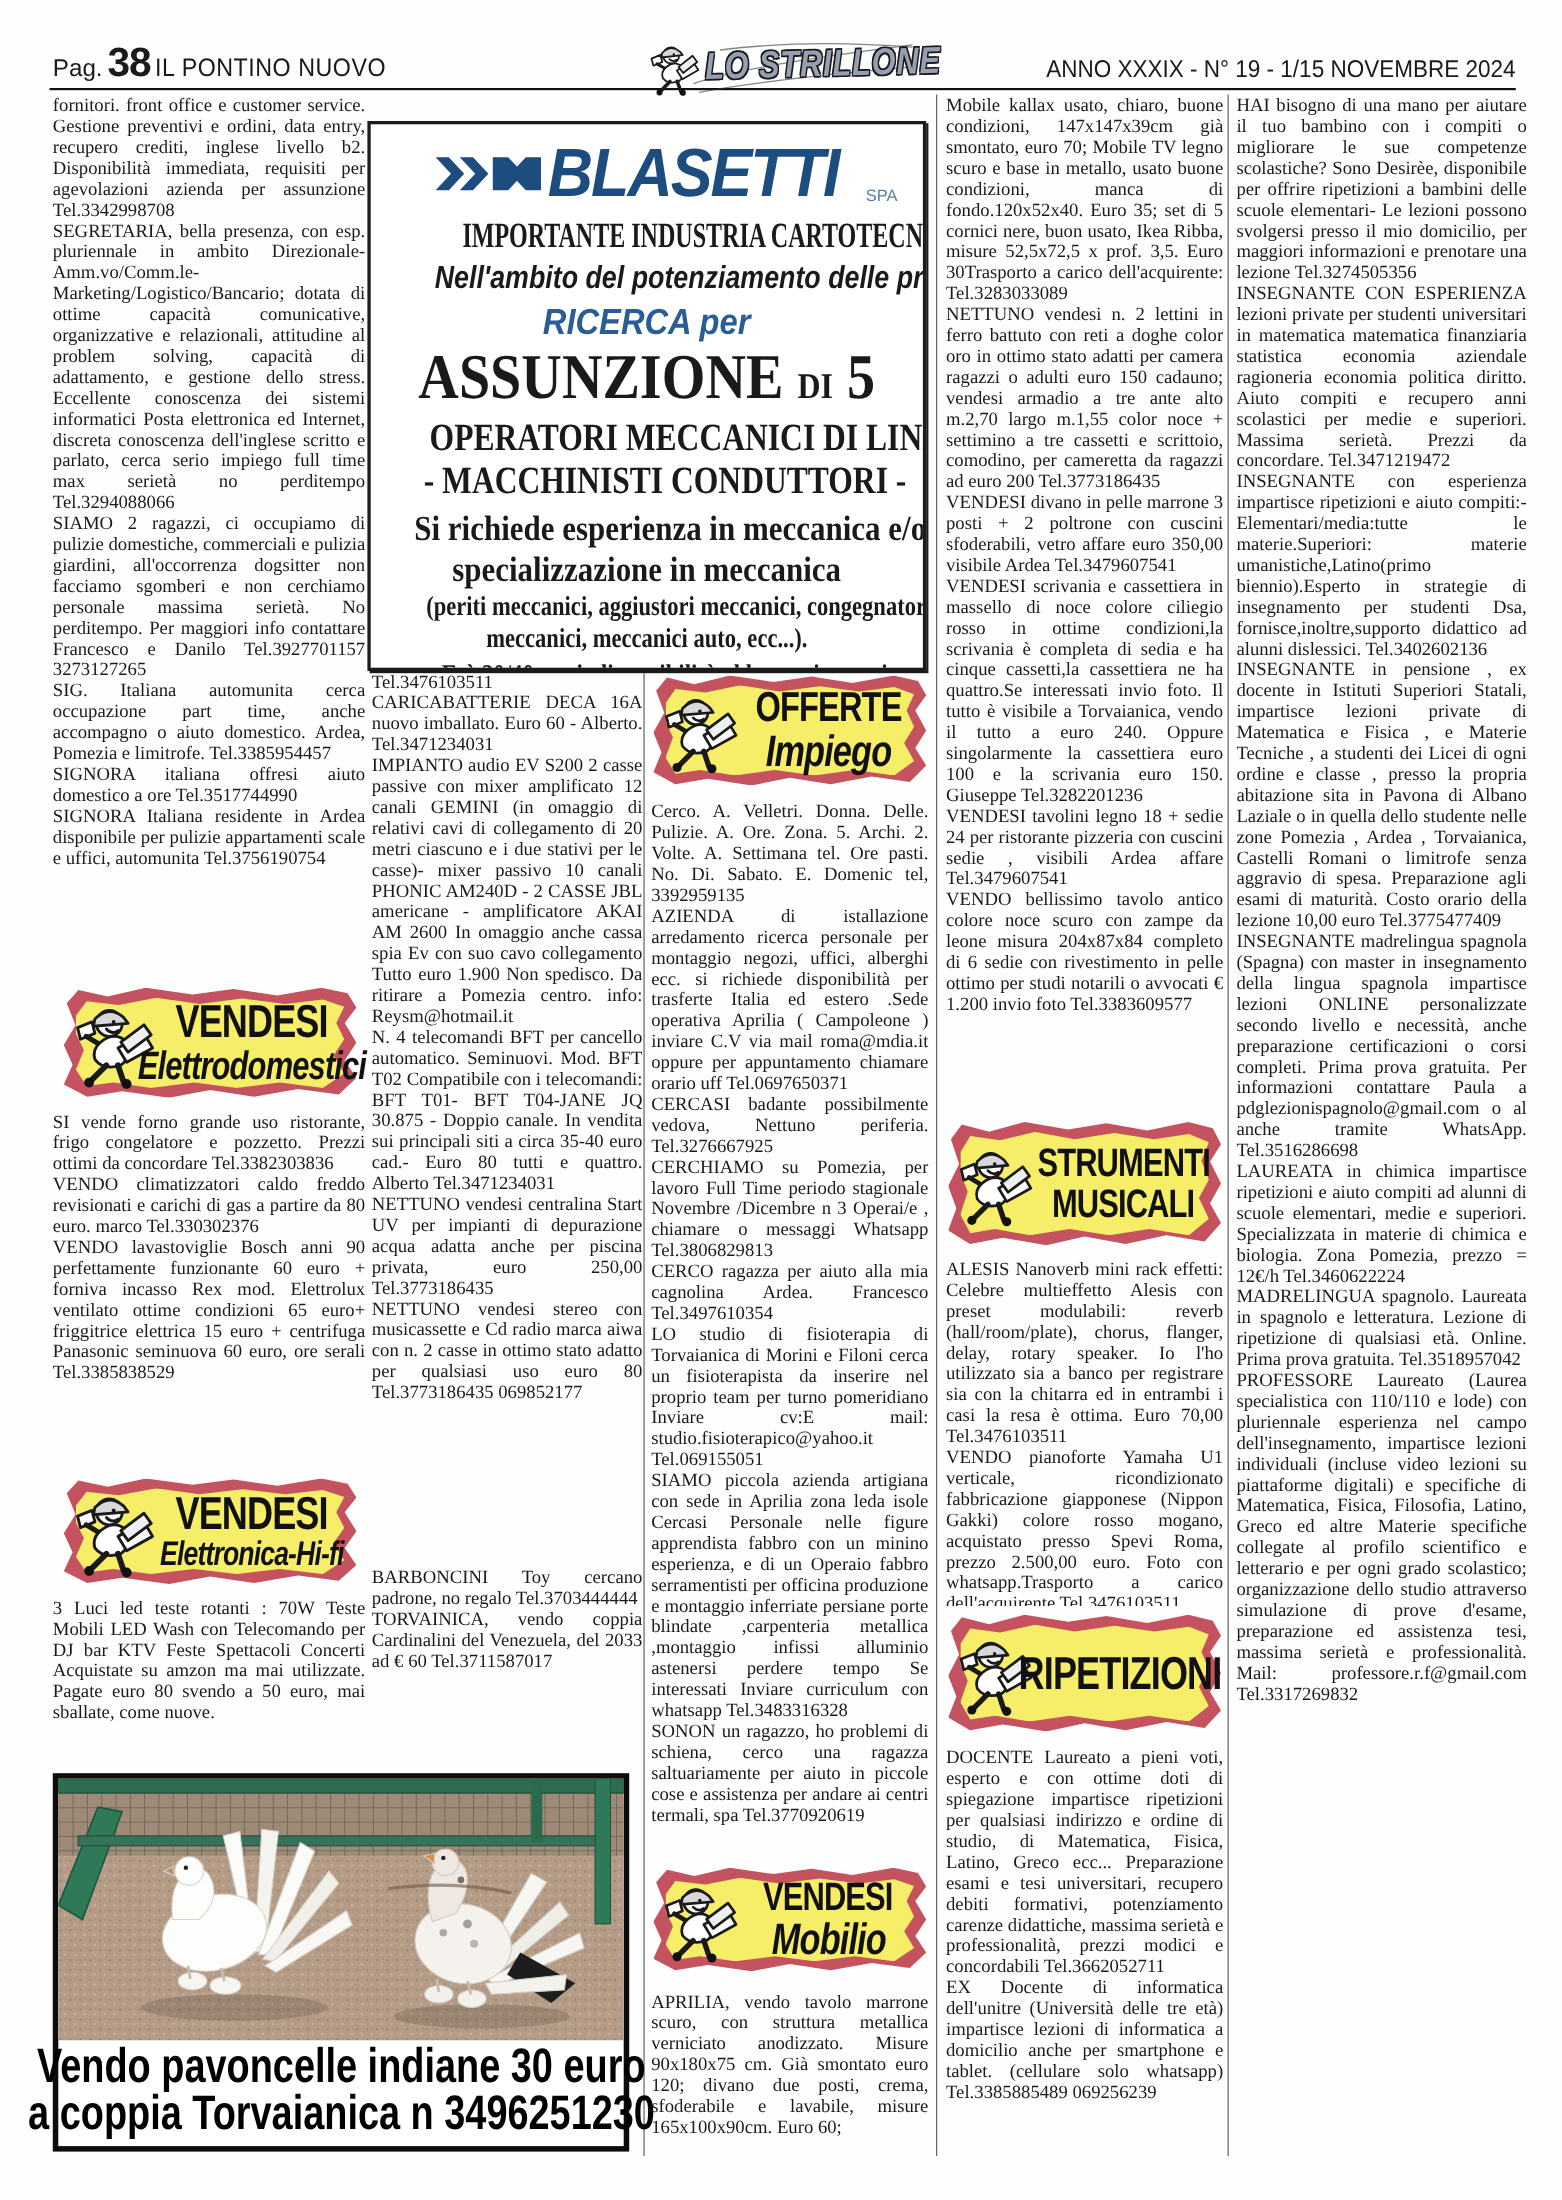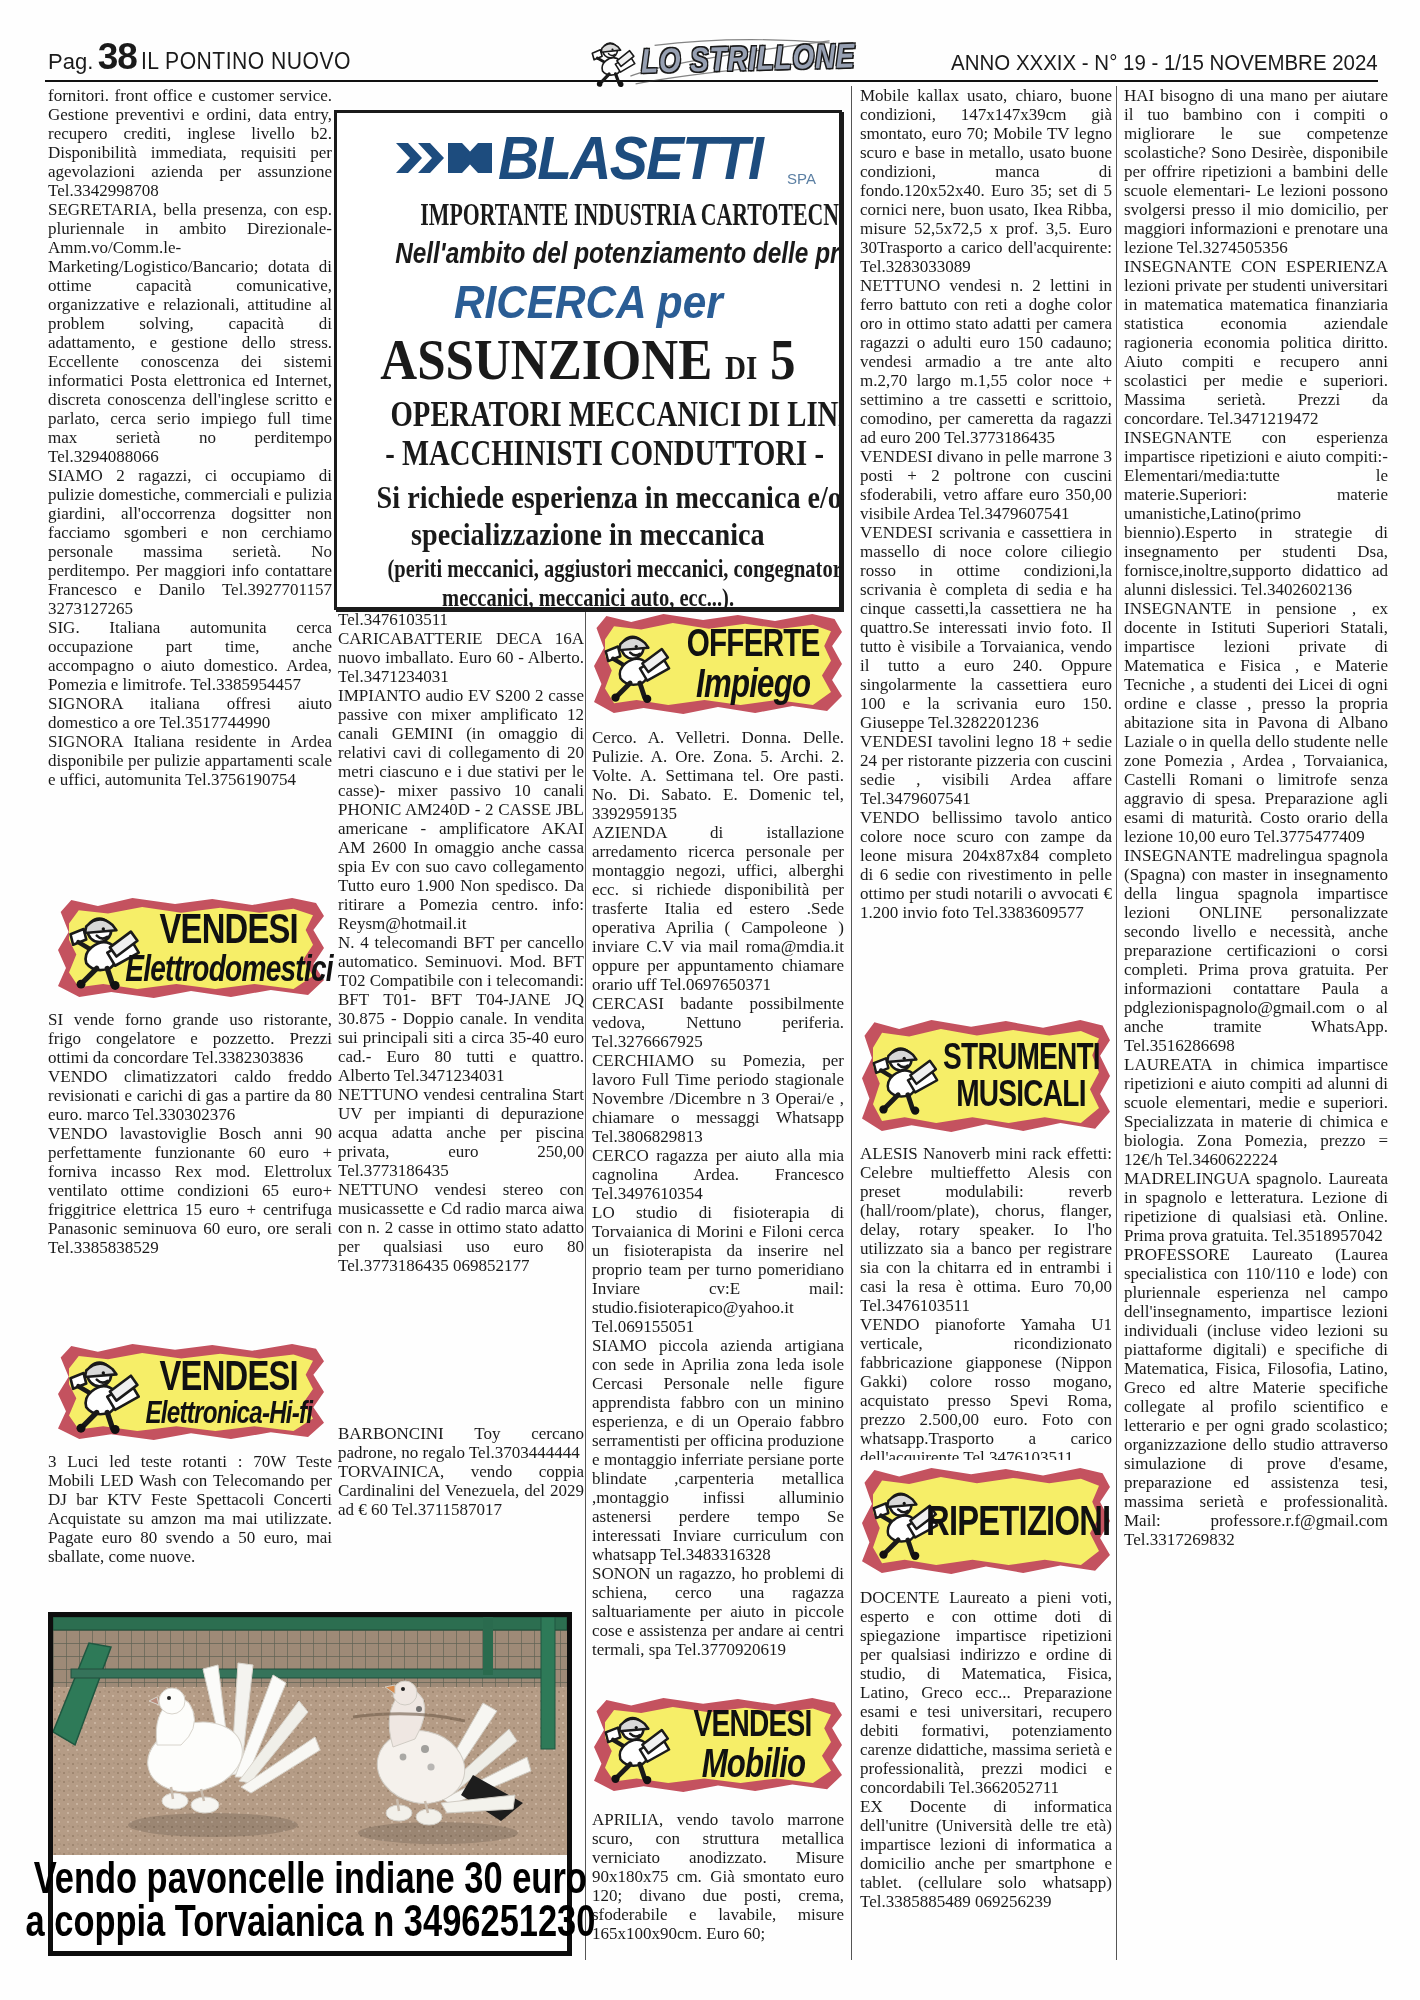--- a/index.html
+++ b/index.html
@@ -50,21 +50,21 @@
   .bl-chev{width:96px;height:36px;}
   .bl-name{font-family:"Liberation Sans",sans-serif;font-weight:bold;font-style:italic;font-size:62px;
            letter-spacing:-2px;line-height:1;transform:scaleX(.92);transform-origin:left center;}
   .bl-spa{align-self:flex-end;font-family:"Liberation Sans",sans-serif;font-size:15px;color:#5b7fa3;margin-left:-4px;margin-bottom:2px;}
   .bl-line{display:block;white-space:nowrap;}
   .bl-line > span{display:inline-block;}
   .l1{font-weight:bold;font-size:28px;margin-top:10px;}
   .l1 span{transform:scale(.78,1.15);}
   .l2{font-family:"Liberation Sans",sans-serif;font-weight:bold;font-style:italic;font-size:29px;margin-top:6px;}
   .l2 span{transform:scaleX(.84);}
-  .l3{font-family:"Liberation Sans",sans-serif;font-weight:bold;font-style:italic;font-size:47px;color:var(--accent_blue);margin-top:4px;}
+  .l3{font-family:"Liberation Sans",sans-serif;font-weight:bold;font-style:italic;font-size:33px;color:var(--accent_blue);margin-top:4px;}
   .l3 span{transform:scaleX(.9);}
   .l4{font-weight:bold;font-size:58px;line-height:1;margin-top:2px;}
   .l4 .di{font-size:33px;}
   .l4 span{transform:scaleX(.88);}
   .l56{font-weight:bold;font-size:35px;line-height:1.12;margin-top:6px;}
   .l56 span{transform:scaleX(.82);}
   .l78{font-weight:bold;font-size:32px;line-height:1.15;margin-top:6px;}
   .l78 span{transform:scaleX(.88);}
   .l910{font-weight:bold;font-size:25px;line-height:1.15;margin-top:2px;}
   .l910 span{transform:scaleX(.82);}
@@ -217,21 +217,21 @@
         <p class="ad">N. 4 telecomandi BFT per cancello automatico. Seminuovi. Mod. BFT T02 Compatibile con i telecomandi: BFT T01- BFT T04-JANE JQ 30.875 - Doppio canale. In vendita sui principali siti a circa 35-40 euro cad.- Euro 80 tutti e quattro. Alberto Tel.3471234031</p>
         <p class="ad">NETTUNO vendesi centralina Start UV per impianti di depurazione acqua adatta anche per piscina privata, euro 250,00 Tel.3773186435</p>
         <p class="ad">NETTUNO vendesi stereo con musicassette e Cd radio marca aiwa con n. 2 casse in ottimo stato adatto per qualsiasi uso euro 80 Tel.3773186435 069852177</p>
       </div>
   </section>
 
 
   <section class="ads" style="left:338px;top:1424px;width:246px;height:170px">
     <div>
         <p class="ad">BARBONCINI Toy cercano padrone, no regalo Tel.3703444444</p>
-        <p class="ad">TORVAINICA, vendo coppia Cardinalini del Venezuela, del 2029 ad € 60 Tel.3711587017</p>
+        <p class="ad">TORVAINICA, vendo coppia Cardinalini del Venezuela, del 2033 ad € 60 Tel.3711587017</p>
       </div>
   </section>
 
   <div class="photo-box">
     <svg width="514" height="238" viewBox="0 0 514 238">
       <defs>
         <pattern id="speck" width="9" height="9" patternUnits="userSpaceOnUse">
           <rect width="9" height="9" fill="#b59c86"></rect>
           <circle cx="2" cy="3" r="1" fill="#7d6450" opacity=".55"></circle>
           <circle cx="6" cy="7" r=".9" fill="#e6d6c4" opacity=".6"></circle>

